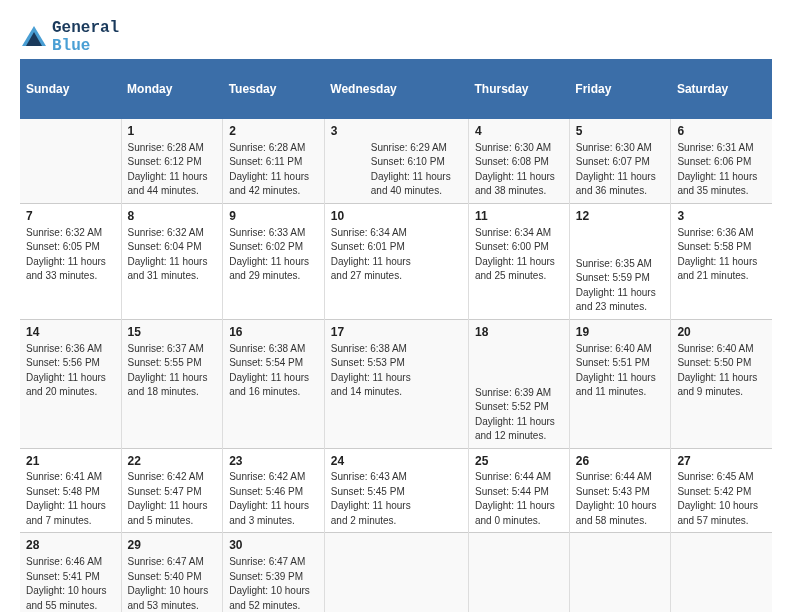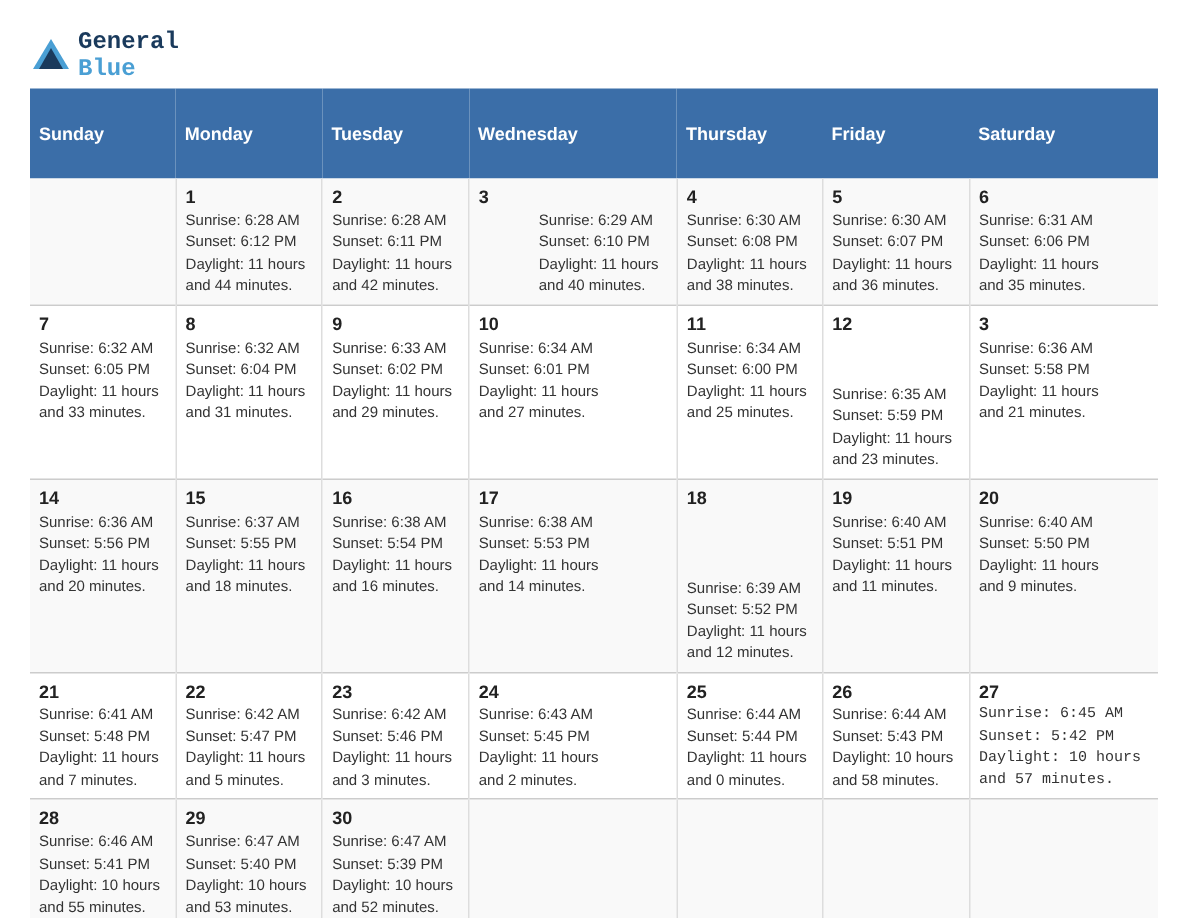--- a/index.html
+++ b/index.html
@@ -309,21 +309,21 @@
           </td>
           <td>
             <span class="day-num">26</span>
             <div class="cell-content" style="white-space: pre-line;">Sunrise: 6:44 AM
 Sunset: 5:43 PM
 Daylight: 10 hours
 and 58 minutes.</div>
           </td>
           <td>
             <span class="day-num">27</span>
-            <div class="cell-content" style="white-space: pre-line; font-family: Liberation Mono, monospace;">Sunrise: 6:45 AM
+            <div class="cell-content" style="white-space: pre-line;">Sunrise: 6:45 AM
 Sunset: 5:42 PM
 Daylight: 10 hours
 and 57 minutes.</div>
           </td>
         </tr>
         <tr>
           <td>
             <span class="day-num">28</span>
             <div class="cell-content" style="white-space: pre-line;">Sunrise: 6:46 AM
 Sunset: 5:41 PM

